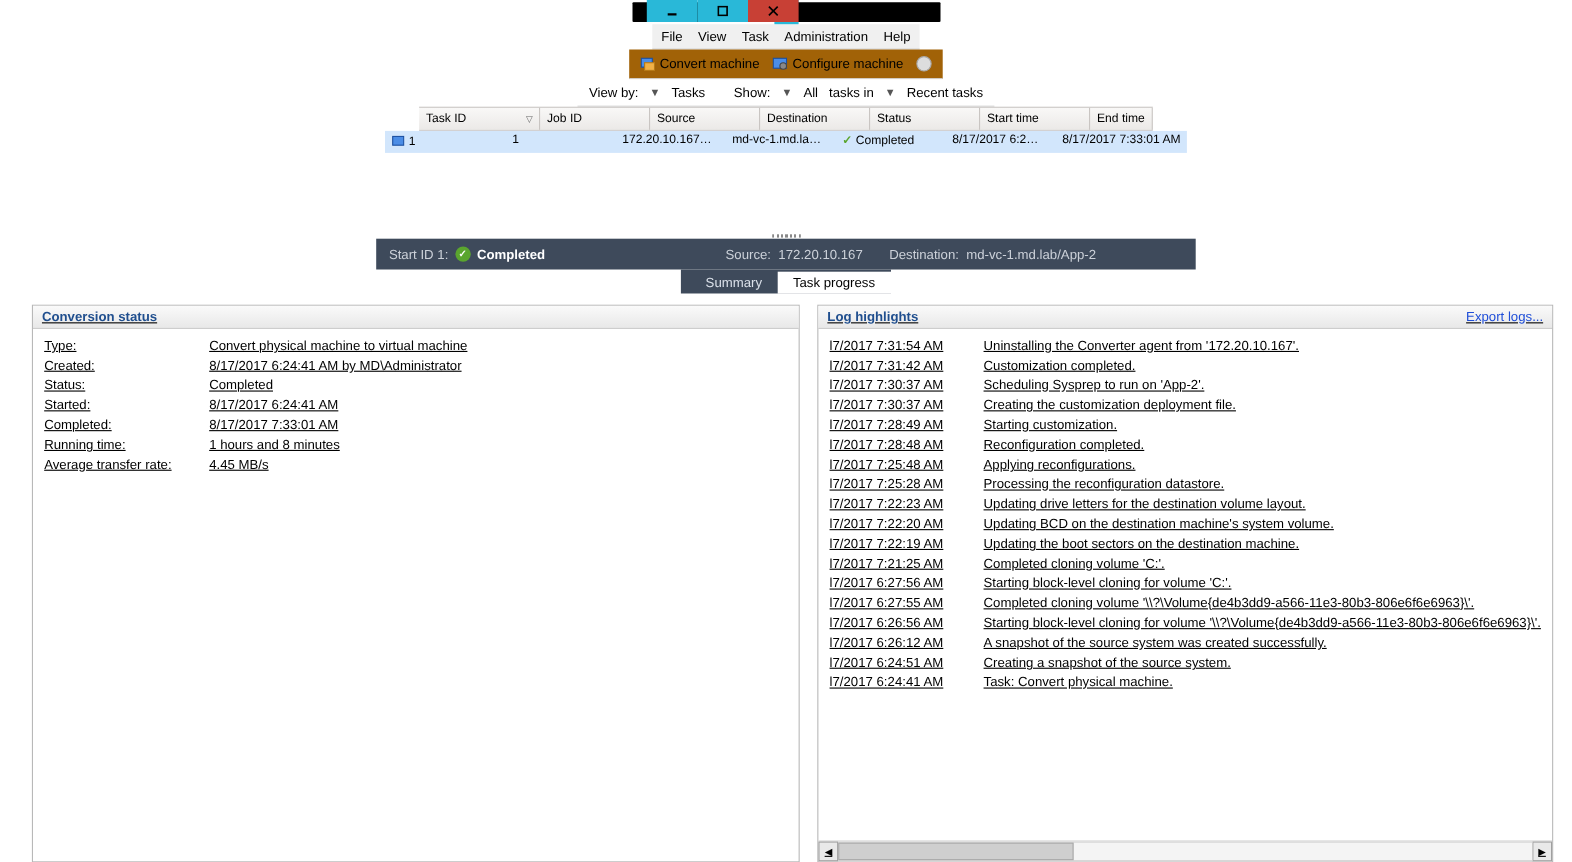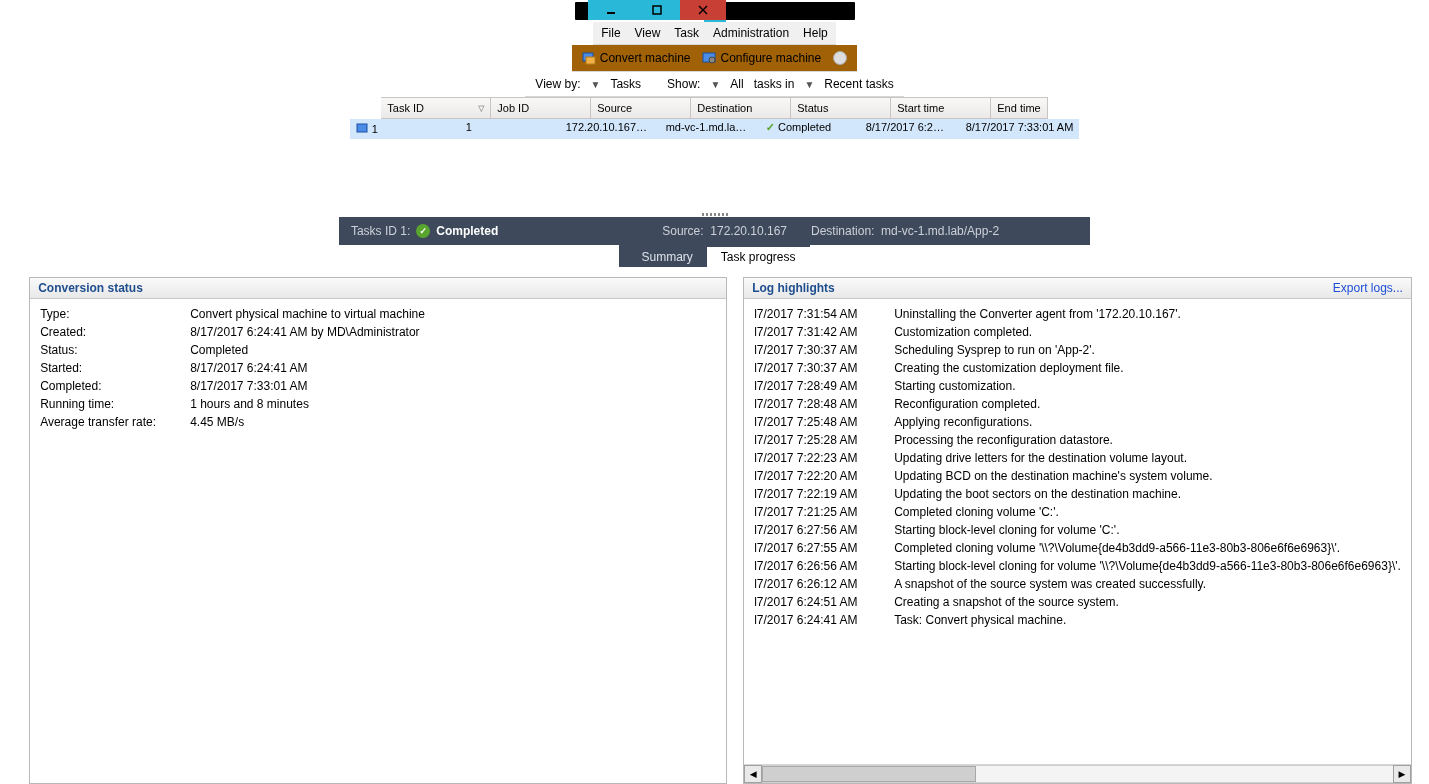--- a/index.html
+++ b/index.html
@@ -40,21 +40,21 @@
 .detail-header .dh-status b{color:#fff;}
 .dh-circle{width:14px;height:14px;border-radius:50%;background:#5aa52e;display:flex;align-items:center;justify-content:center;color:#fff;font-size:9px;font-weight:bold;}
 .dh-source{margin-left:140px;}
 .dh-dest{margin-left:auto;margin-right:79px;}
 .tabs{background:#3e4a5b;height:22px;display:flex;align-items:flex-end;padding-left:8px;}
 .tab{padding:3px 14px;font-size:12px;cursor:default;position:relative;}
 .tab.active{background:#fff;color:#000;border-radius:0;}
 .tab.active::after{content:"";position:absolute;right:-16px;top:0;width:0;height:0;border-bottom:21px solid #fff;border-right:16px solid transparent;}
 .tab.inactive{color:#dbe1ea;}
 
-.detail-body{flex:1;display:flex;gap:16px;padding:10px 6px 0 18px;background:#fff;min-height:0;}
+.detail-body{flex:1;display:flex;gap:16px;padding:10px 6px 0 18px;background:#fff;min-height:0;text-decoration:underline;}
 .panel{border:1px solid #b8b8b8;display:flex;flex-direction:column;min-height:0;}
 .panel-left{width:696px;}
 .panel-right{flex:1;}
 .panel-title{background:linear-gradient(#fafafa,#e8e8e8);height:20px;display:flex;align-items:center;padding:0 8px;color:#1f4e8e;font-weight:bold;font-size:12px;border-bottom:1px solid #c8c8c8;}
 .panel-title .export{margin-left:auto;color:#1f4ed8;font-weight:normal;cursor:default;}
 .panel-body{flex:1;overflow:auto;padding:6px 0;}
 .kv{display:flex;padding:2px 10px;font-size:12px;}
 .kv .k{width:150px;}
 .log{display:flex;padding:2px 10px;font-size:12px;gap:30px;}
 .log .t{width:110px;white-space:nowrap;}
@@ -160,21 +160,21 @@
       <div class="col-end">8/17/2017 7:33:01 AM</div>
     </div>
   </div>
 
   <div class="splitter">
       <span></span>
     </div>
 
   <div class="detail-header">
     <div class="dh-status">
-      <span>Tasks ID 1:</span>
+      <span>Start ID 1:</span>
       <span class="dh-circle">✓</span>
       <b>Completed</b>
     </div>
     <div class="dh-source">
       <span>Source:</span>&nbsp;
       <span>172.20.10.167</span>
     </div>
     <div class="dh-dest">
       <span>Destination:</span>&nbsp;
       <span>md-vc-1.md.lab/App-2</span>

